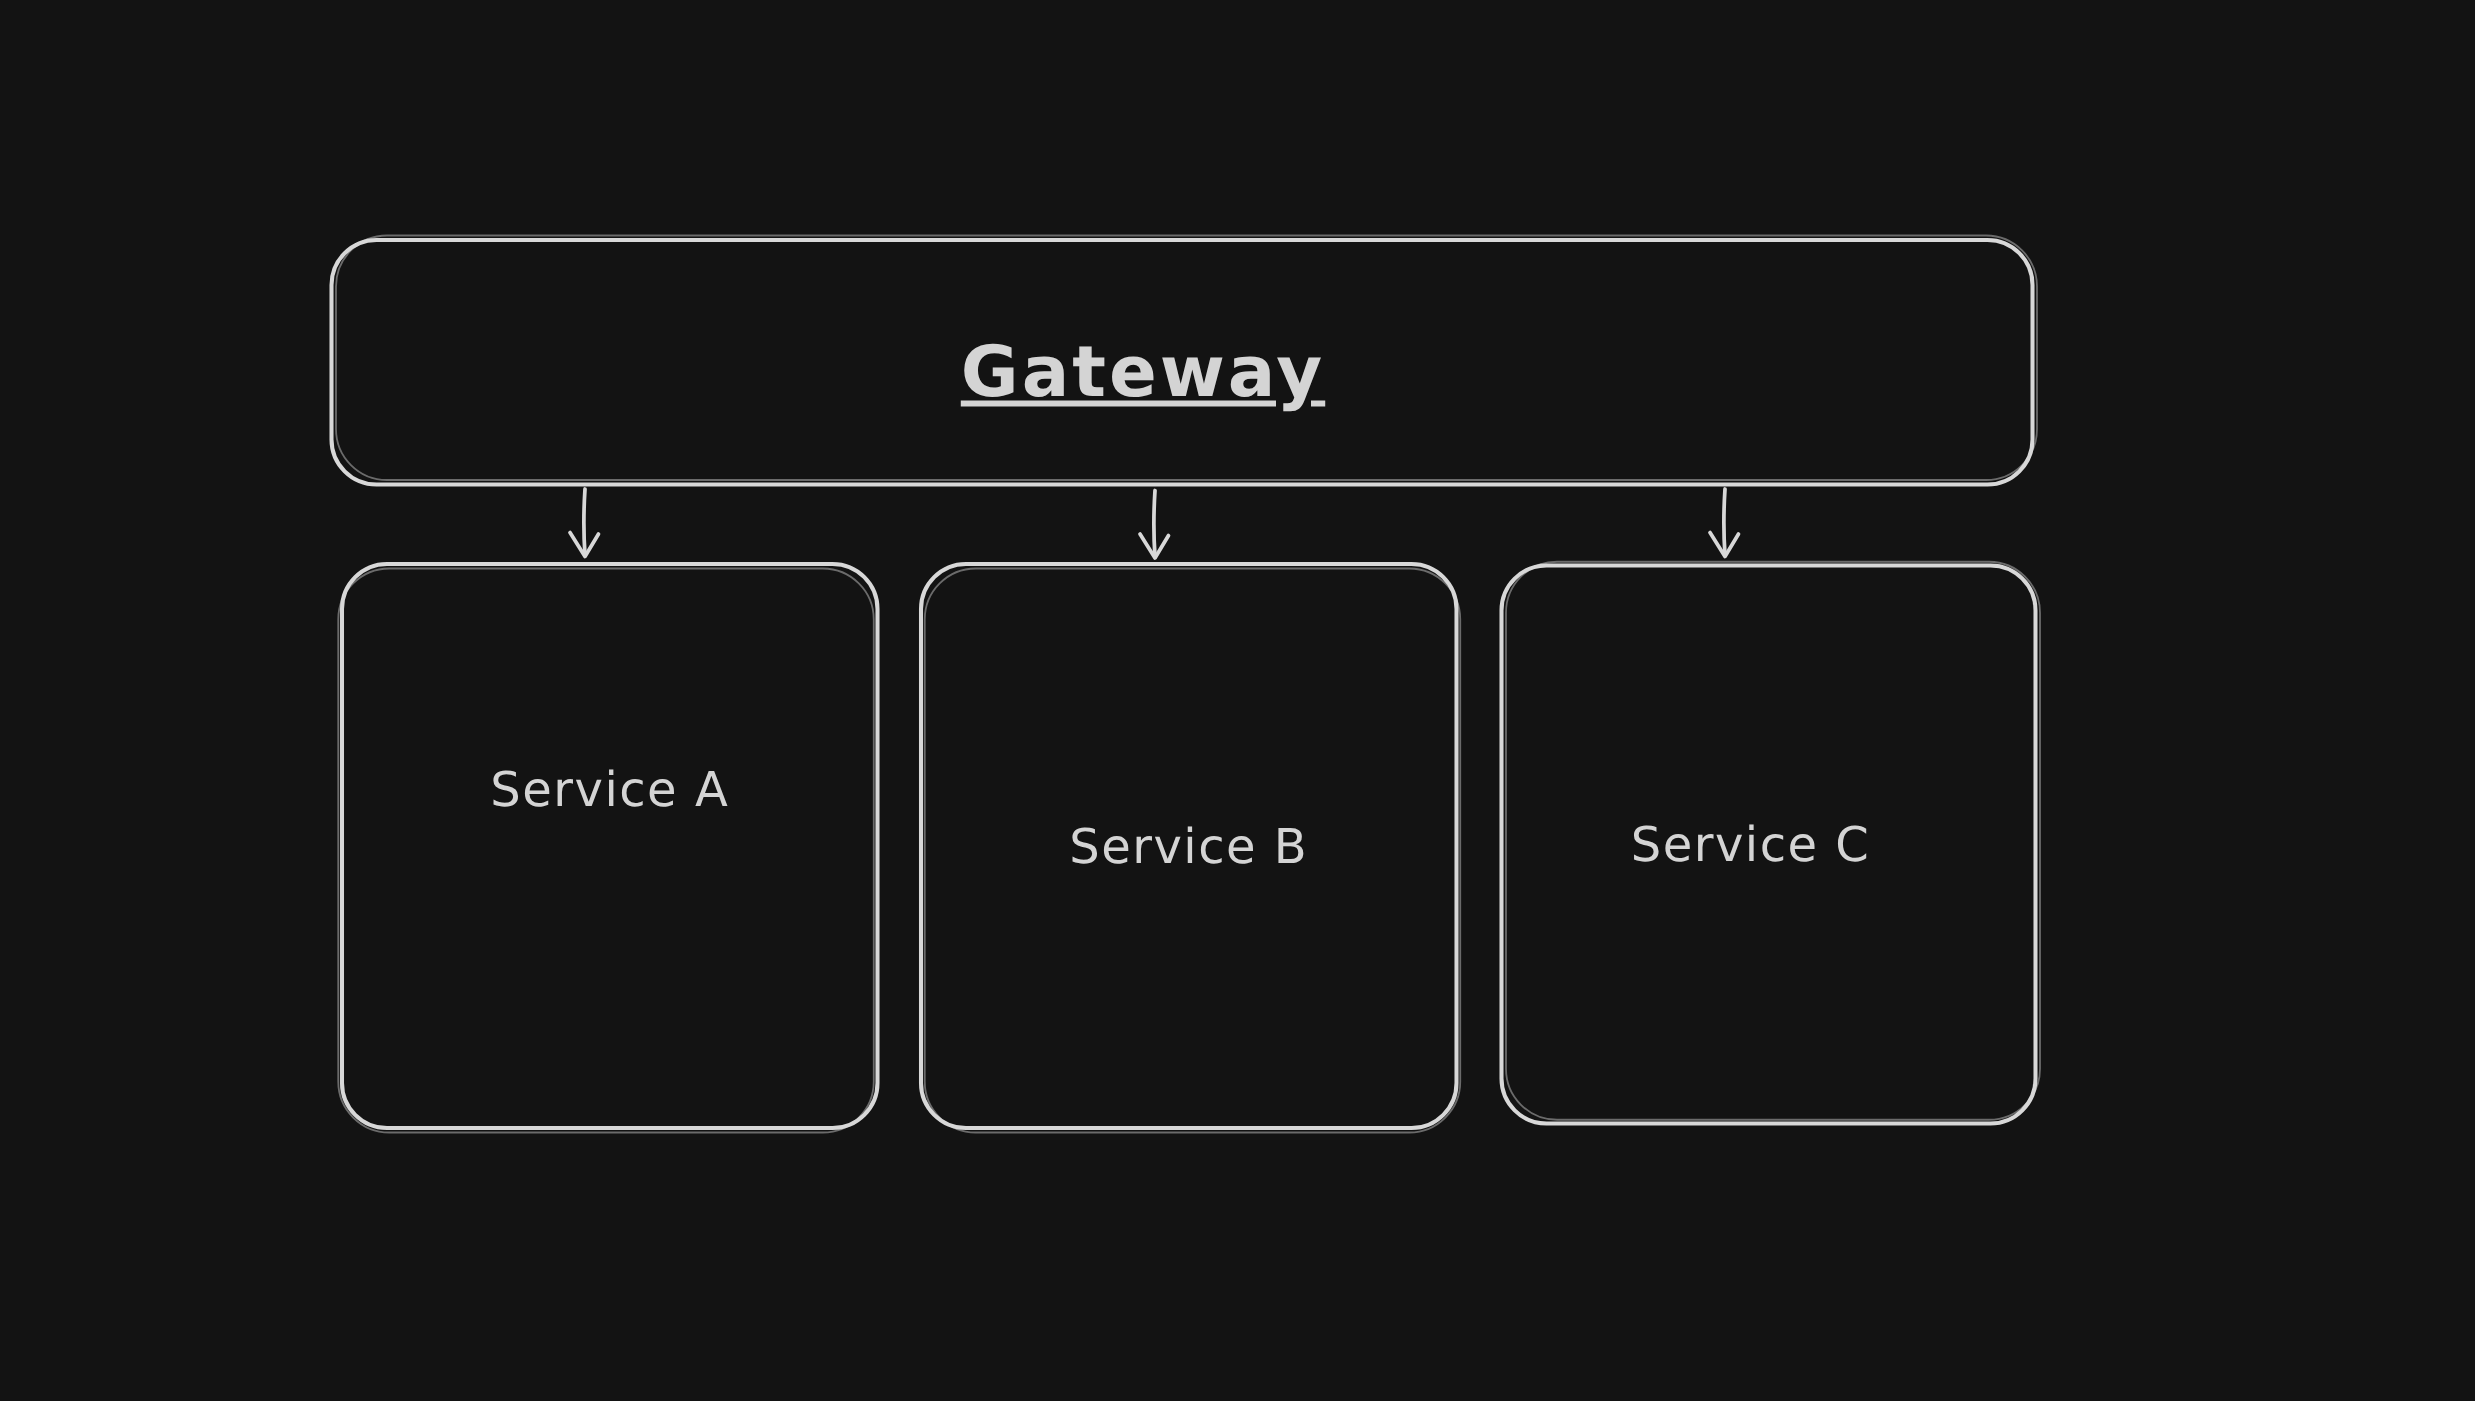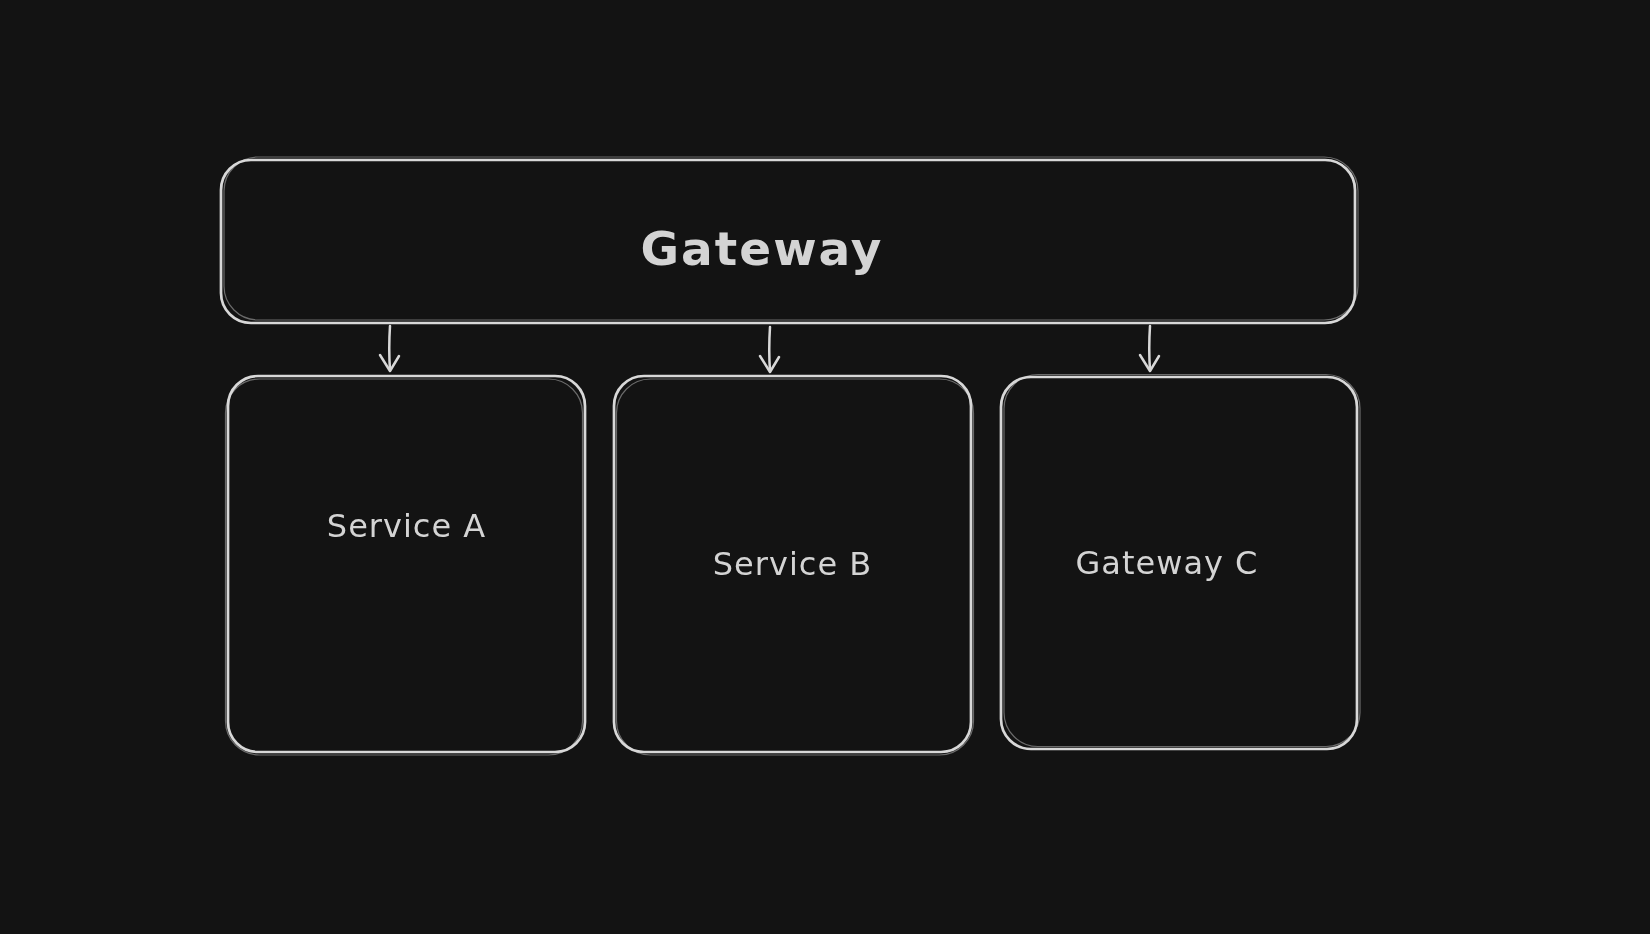--- a/index.html
+++ b/index.html
@@ -61,20 +61,21 @@
     color: var(--color-text);
     white-space: nowrap;
     pointer-events: none;
   }
   .label-gateway {
     left: 221px; top: 160px; width: 1134px; height: 177px;
     font-size: 47px;
     font-weight: 600;
     letter-spacing: 2px;
     transform: translateX(-26px);
+    text-decoration: underline;
   }
   .label-service {
     font-size: 32px;
     font-weight: 400;
     letter-spacing: 1px;
   }
   .label-service-a { left: 228px;  top: 376px; width: 357px; height: 300px; }
   .label-service-b { left: 614px;  top: 376px; width: 357px; height: 376px; }
   .label-service-c { left: 1001px; top: 377px; width: 356px; height: 372px; transform: translateX(-12px); }
 </style>
@@ -120,15 +121,15 @@
       <path class="edge-head" d="M1140 355 L1150 371 L1159 356"></path>
     </g>
   </svg>
 
   <div class="label label-gateway">Gateway</div>
 
   <div class="label label-service label-service-a">Service A</div>
 
   <div class="label label-service label-service-b">Service B</div>
 
-  <div class="label label-service label-service-c">Gateway C</div>
+  <div class="label label-service label-service-c">Service C</div>
 
 </div>
 
 </body></html>

